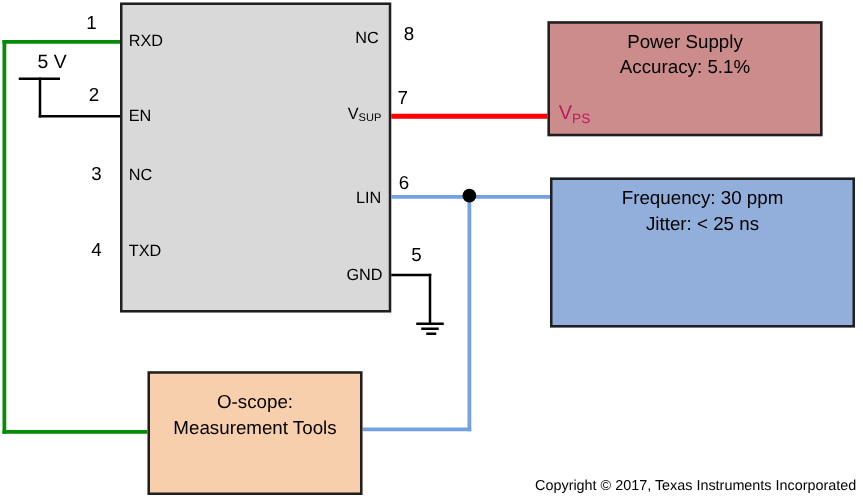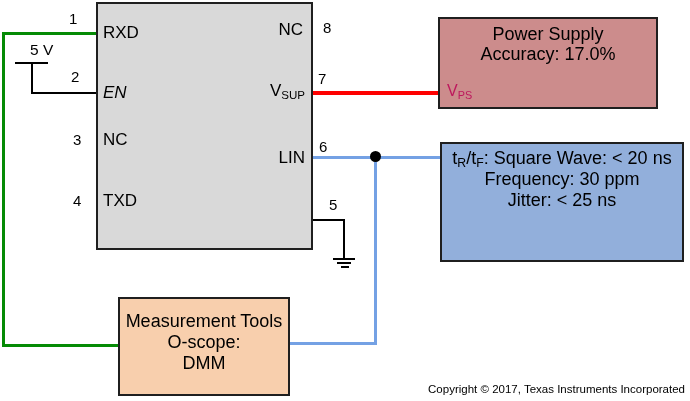--- a/index.html
+++ b/index.html
@@ -13,21 +13,21 @@
     overflow: hidden;
   }
   .abs { position: absolute; }
 
   
   .chip {
     left: 96px; top: 2px; width: 217px; height: 248px;
     background: #d9d9d9; border: 2px solid #1f1f1f;
     box-sizing: border-box;
   }
-  .pin-label { font-size: 17px; line-height: 17px; white-space: nowrap; }
+  .pin-label { font-size: 13px; line-height: 17px; white-space: nowrap; }
   .pin-label.right { text-align: right; }
   .pin-number { font-size: 15px; line-height: 17px; }
 
   sub.sb {
     font-size: 68%;
     line-height: 0;
     position: relative;
     top: 0.28em;
     vertical-align: baseline;
     text-align: right;
@@ -47,21 +47,21 @@
     border-radius: 50%;
     background: #000000;
   }
 
   
   .inst-box {
     position: absolute;
     border: 2px solid #1f1f1f;
     box-sizing: border-box;
     text-align: center;
-    font-size: 18px;
+    font-size: 15px;
   }
   .box-power {
     left: 438px; top: 17px; width: 220px; height: 92px;
     background: #cc8c8c;
     line-height: 20px; padding-top: 5px;
   }
   .box-pulse {
     left: 440px; top: 142px; width: 244px; height: 120px;
     background: #92afdb;
     line-height: 21px; padding-top: 4px;
@@ -97,27 +97,28 @@
   <div class="abs pin-number" style="left:71px; top:68px;">2</div>
   <div class="abs pin-number" style="left:73px; top:131px;">3</div>
   <div class="abs pin-number" style="left:73px; top:192px;">4</div>
 
   <div class="abs pin-number" style="left:323px; top:19px;">8</div>
   <div class="abs pin-number" style="left:318px; top:70px;">7</div>
   <div class="abs pin-number" style="left:319px; top:138px;">6</div>
   <div class="abs pin-number" style="left:329px; top:196px;">5</div>
 
   <div class="abs pin-label" style="left:103px; top:24px;">RXD</div>
-  <div class="abs pin-label" style="left:103px; top:84px;font-style:italic;">EN</div>
+  <div class="abs pin-label" style="left:103px; top:84px;">EN</div>
   <div class="abs pin-label" style="left:103px; top:131px;">NC</div>
   <div class="abs pin-label" style="left:103px; top:192px;">TXD</div>
 
   <div class="abs pin-label right" style="left:240px; top:21px;  width:63px;">NC</div>
   <div class="abs pin-label right" style="left:228px; top:82px;  width:77px;"><span>V</span><sub class="sb">SUP</sub></div>
   <div class="abs pin-label right" style="left:240px; top:149px; width:65px;">LIN</div>
+  <div class="abs pin-label right" style="left:240px; top:211px; width:66px;">GND</div>
 
   <div class="abs supply-label" style="left:30px; top:41px;">5 V</div>
   <div class="wire w-black" style="left:15px; top:62px; width:33px; height:2px;"></div>
   <div class="wire w-black" style="left:31px; top:62px; width:2px; height:32px;"></div>
   <div class="wire w-black" style="left:31px; top:92px; width:65px; height:2px;"></div>
 
   <div class="wire w-green" style="left:2px; top:32px; width:94px; height:3px;"></div>
   <div class="wire w-green" style="left:2px; top:32px; width:3px; height:315px;"></div>
   <div class="wire w-green" style="left:2px; top:344px; width:116px; height:3px;"></div>
 
@@ -131,31 +132,29 @@
   <div class="wire w-black" style="left:313px; top:219px; width:32px; height:2px;"></div>
   <div class="wire w-black" style="left:343px; top:219px; width:2px; height:40px;"></div>
   <div>
     <div class="wire w-black" style="left:333px; top:258px; width:22px; height:2px;"></div>
     <div class="wire w-black" style="left:337px; top:262px; width:14px; height:2px;"></div>
     <div class="wire w-black" style="left:341px; top:266px; width:8px; height:2px;"></div>
   </div>
 
   <div class="inst-box box-power">
     <div>Power Supply</div>
-    <div>Accuracy: 17.0%</div>
+    <div>Accuracy: 5.1%</div>
   </div>
   <div class="vps-label"><span>V</span><sub class="sb">PS</sub></div>
 
   <div class="inst-box box-pulse">
-    <div><span>t</span><sub class="sb">R</sub><span>/t</span><sub class="sb">F</sub><span>: Square Wave: &lt; 20 ns</span></div>
     <div>Frequency: 30 ppm</div>
     <div>Jitter: &lt; 25 ns</div>
   </div>
 
   <div class="inst-box box-meas">
+    <div>O-scope:</div>
     <div>Measurement Tools</div>
-    <div>O-scope:</div>
-    <div>DMM</div>
   </div>
 
   <div class="copyright">Copyright © 2017, Texas Instruments Incorporated</div>
 
 </div>
 
 </body></html>

